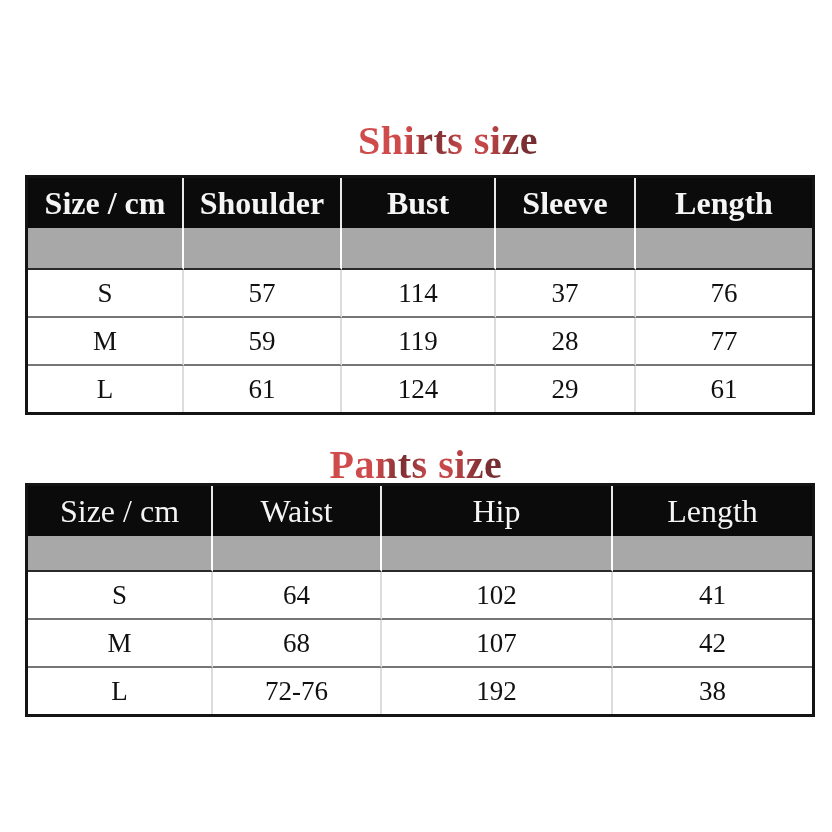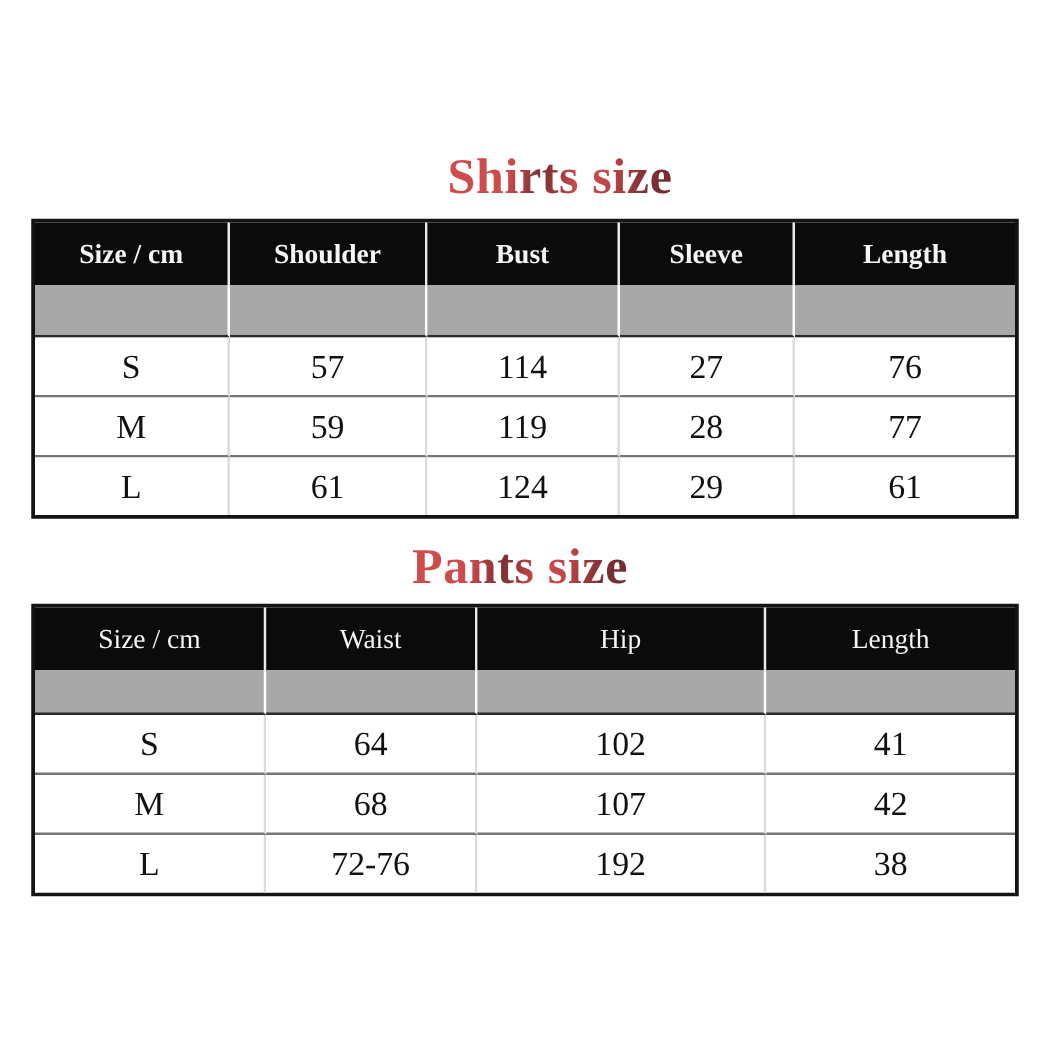--- a/index.html
+++ b/index.html
@@ -42,21 +42,21 @@
   }
   table.size-table {
     width: 100%;
     border-collapse: separate;
     border-spacing: 0;
     table-layout: fixed;
   }
   table.size-table th {
     background: #0b0b0b;
     color: #f5f5f5;
-    font-size: 22px;
+    font-size: 32px;
     font-weight: bold;
     height: 50px;
     text-align: center;
     vertical-align: middle;
     border-right: 2px solid #e9e9e9;
     padding: 0;
   }
   table.size-table.regular-head th { font-weight: normal; }
   table.size-table th:last-child { border-right: none; font-family: Liberation Serif, serif; }
   tr.spacer-row td {
@@ -114,42 +114,42 @@
           <td></td>
           <td></td>
           <td></td>
           <td></td>
           <td></td>
         </tr>
         <tr class="data-row">
           <td>S</td>
           <td>57</td>
           <td>114</td>
-          <td>27</td>
+          <td>37</td>
           <td>76</td>
         </tr>
         <tr class="data-row">
           <td>M</td>
           <td>59</td>
           <td>119</td>
           <td>28</td>
           <td>77</td>
         </tr>
         <tr class="data-row">
           <td>L</td>
           <td>61</td>
           <td>124</td>
           <td>29</td>
           <td>61</td>
         </tr>
       </tbody>
     </table>
   </div>
 
-  <div class="title-wrap" style="top:429px;">
+  <div class="title-wrap" style="top:441px;">
     <span class="section-title">Pants size</span>
   </div>
 
   <div class="table-wrap" style="top:483px;">
     <table class="size-table regular-head">
       <colgroup>
         <col style="width:185px">
           <col style="width:169px">
           <col style="width:231px">
           <col style="width:199px">

